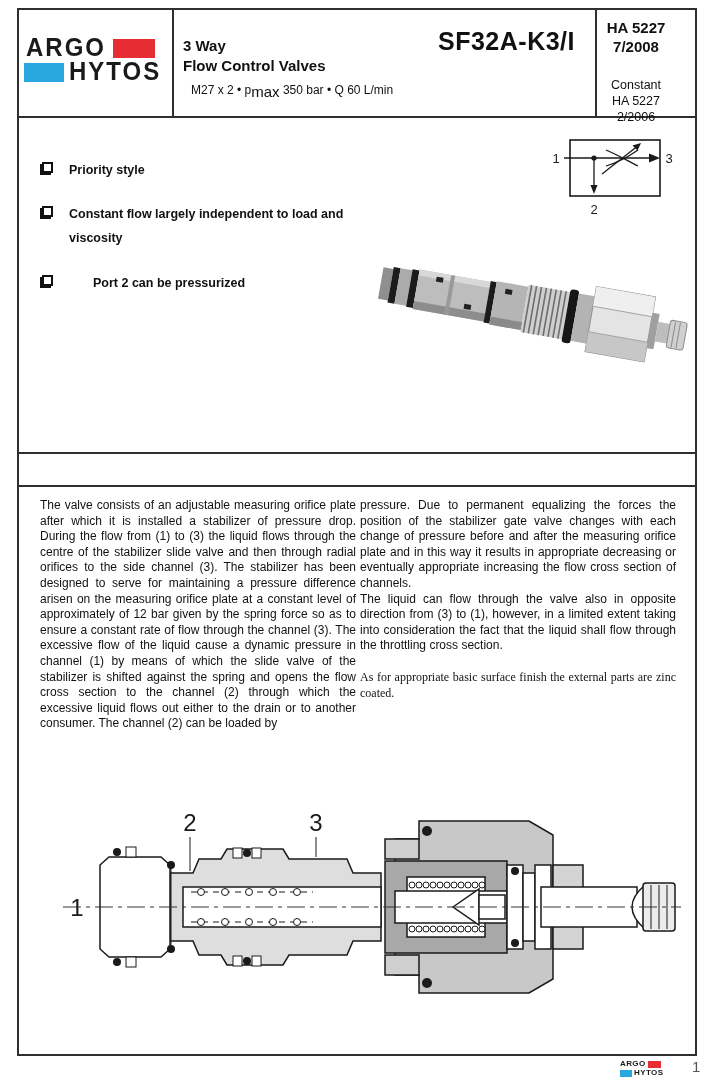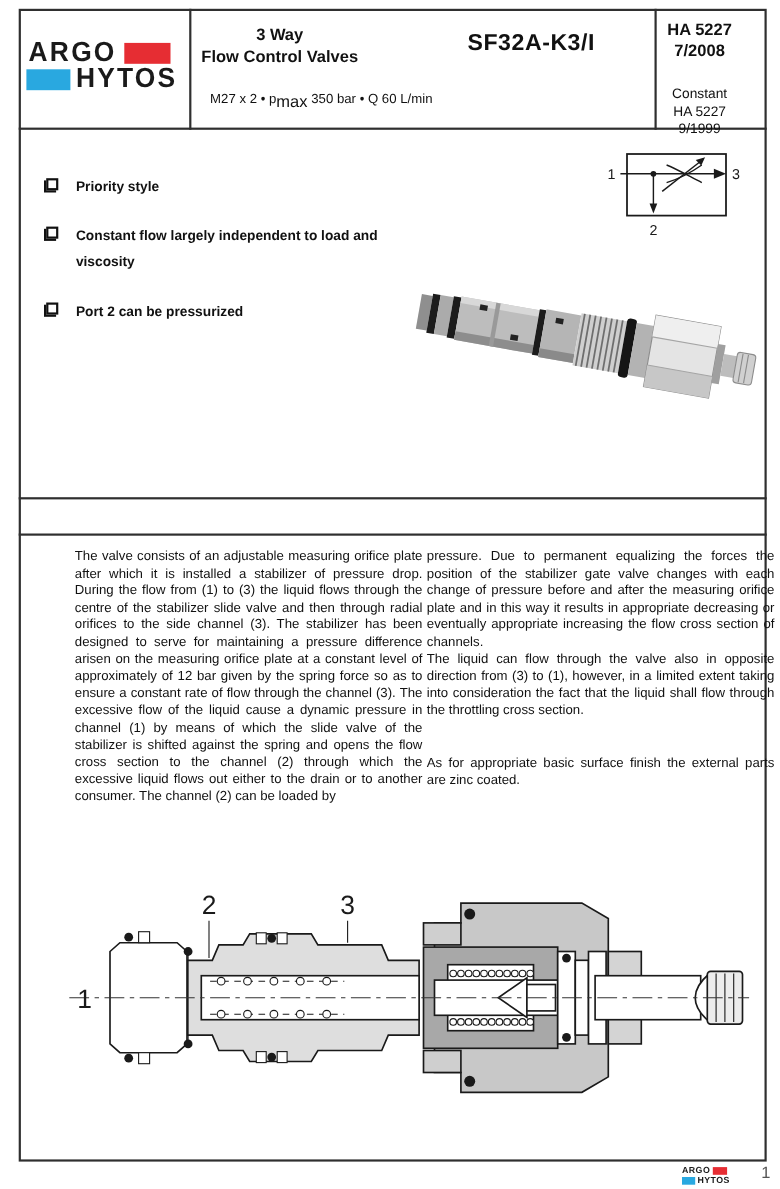--- a/index.html
+++ b/index.html
@@ -19,43 +19,43 @@
 
   
   .logo { position:absolute; left:24px; top:37px; }
   .logo-row { display:flex; align-items:center; height:22px; }
   .logo-text {
     font-size:24px; font-weight:bold; letter-spacing:2px; color:#1a1a1a;
     line-height:22px; transform:scaleY(1.05);
   }
   .block-red  { width:42px; height:19px; background:#e62d33; margin-left:7px; }
   .block-cyan { width:40px; height:19px; background:#29a8e0; margin-right:5px; }
-  .product-title { position:absolute; left:183px; top:22px; font-size:15px; font-weight:bold; line-height:20px;text-align:center; }
+  .product-title { position:absolute; left:183px; top:36px; font-size:15px; font-weight:bold; line-height:20px; }
   .product-specs { position:absolute; left:191px; top:83px; font-size:12px; }
   .product-specs sub { font-size:15px; }
-  .part-number { position:absolute; left:425px; top:27px; width:150px; 
-    font-size:21px; font-weight:bold; letter-spacing:0.5px; }
+  .part-number { position:absolute; left:425px; top:27px; width:150px; text-align:right;
+    font-size:25px; font-weight:bold; letter-spacing:0.5px; }
   .doc-box { position:absolute; left:597px; top:18px; width:78px; text-align:center; }
   .doc-bold { font-size:15px; font-weight:bold; line-height:19px; }
   .doc-replaces { margin-top:21px; font-size:12.5px; line-height:16px; }
 
   
   .feature { position:absolute; left:42px; display:flex; align-items:flex-start;justify-content:center; }
   .checkbox {
     width:11px; height:11px; border:2px solid #111; background:#fff;
     box-shadow:-2px 2px 0 0 #111; margin-top:4px; flex:0 0 auto;
   }
   .feature-text { margin-left:16px; width:300px; font-size:12.5px; font-weight:bold; line-height:24px; }
 
   
   .fd-heading { position:absolute; left:40px; top:457px; font-size:17px; font-weight:bold; letter-spacing:0.3px; }
-  .fd-cols { position:absolute; left:58px; top:498px; width:646px; display:flex; gap:4px;justify-content:flex-end; }
+  .fd-cols { position:absolute; left:40px; top:498px; width:646px; display:flex; gap:4px; }
   .fd-col { width:316px; font-size:12px; line-height:15.6px; text-align:justify; }
   .fd-col p { margin:0; }
-  .fd-col p.gap-before { margin-top:32px; }
+  .fd-col p.gap-before { margin-top:16px;font-family:Liberation Serif, serif; }
 
   svg { position:absolute; overflow:visible; }
   svg text { font-family:"Liberation Sans", sans-serif; fill:#1a1a1a; }
 
   
   .footer-logo { position:absolute; left:620px; top:1060px; }
   .f-row { display:flex; align-items:center; height:8px; }
   .f-text { font-size:8px; font-weight:bold; letter-spacing:0.4px; line-height:8px; color:#1a1a1a; }
   .f-red  { width:13px; height:7px; background:#e62d33; margin-left:2px; }
   .f-cyan { width:12px; height:7px; background:#29a8e0; margin-right:2px; }
@@ -86,33 +86,33 @@
     <div>Flow Control Valves</div>
   </div>
   <div class="product-specs"><span>M27 x 2 • p</span><sub>max</sub><span> 350 bar • Q 60 L/min</span></div>
   <div class="part-number">SF32A-K3/I</div>
 
   <div class="doc-box">
     <div class="doc-bold">HA 5227</div>
     <div class="doc-bold">7/2008</div>
     <div class="doc-replaces">
       <div>Constant</div>
-      <div>HA 5227 9/1999</div>
+      <div>HA 5227 2/2006</div>
     </div>
   </div>
 
   <div class="feature" style="top:158px;">
     <span class="checkbox"></span>
     <span class="feature-text">Priority style</span>
   </div>
   <div class="feature" style="top:202px;">
     <span class="checkbox"></span>
     <span class="feature-text">Constant flow largely independent to load and viscosity</span>
   </div>
-  <div class="feature" style="top:271px;">
+  <div class="feature" style="top:271px;gap:24px;">
     <span class="checkbox"></span>
     <span class="feature-text">Port 2 can be pressurized</span>
   </div>
 
   <svg style="left:548px; top:132px;" width="135" height="95" viewBox="0 0 135 95">
     <rect x="22" y="8" width="90" height="56" fill="none" stroke="#1a1a1a" stroke-width="1.6"></rect>
     <line x1="16" y1="26" x2="103" y2="26" stroke="#1a1a1a" stroke-width="1.3"></line>
     <polygon points="101,21.5 101,30.5 112,26" fill="#1a1a1a"></polygon>
     <circle cx="46" cy="26" r="2.6" fill="#1a1a1a"></circle>
     <line x1="46" y1="26" x2="46" y2="55" stroke="#1a1a1a" stroke-width="1.3"></line>

